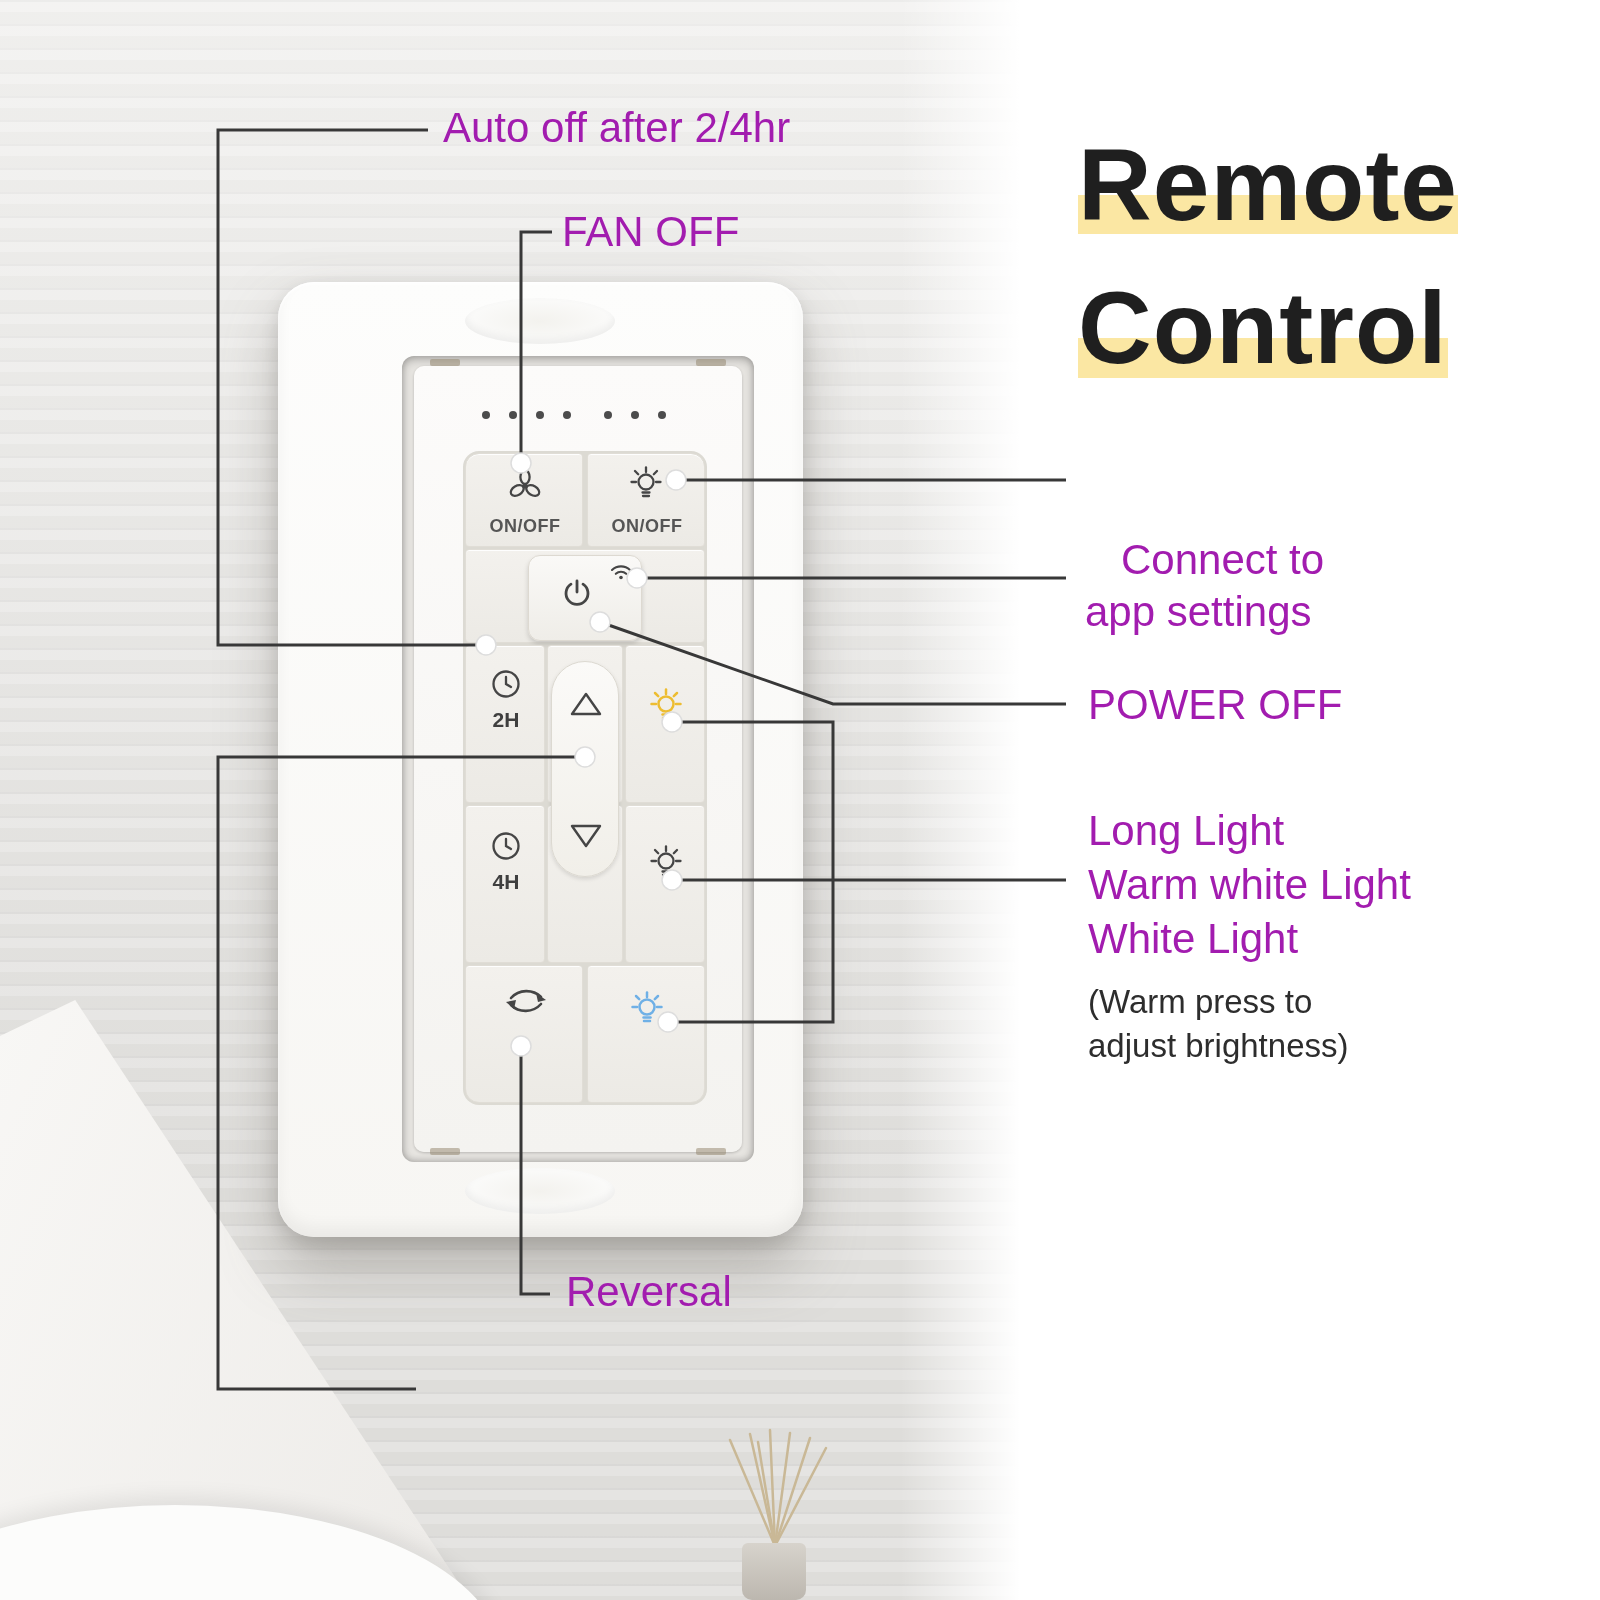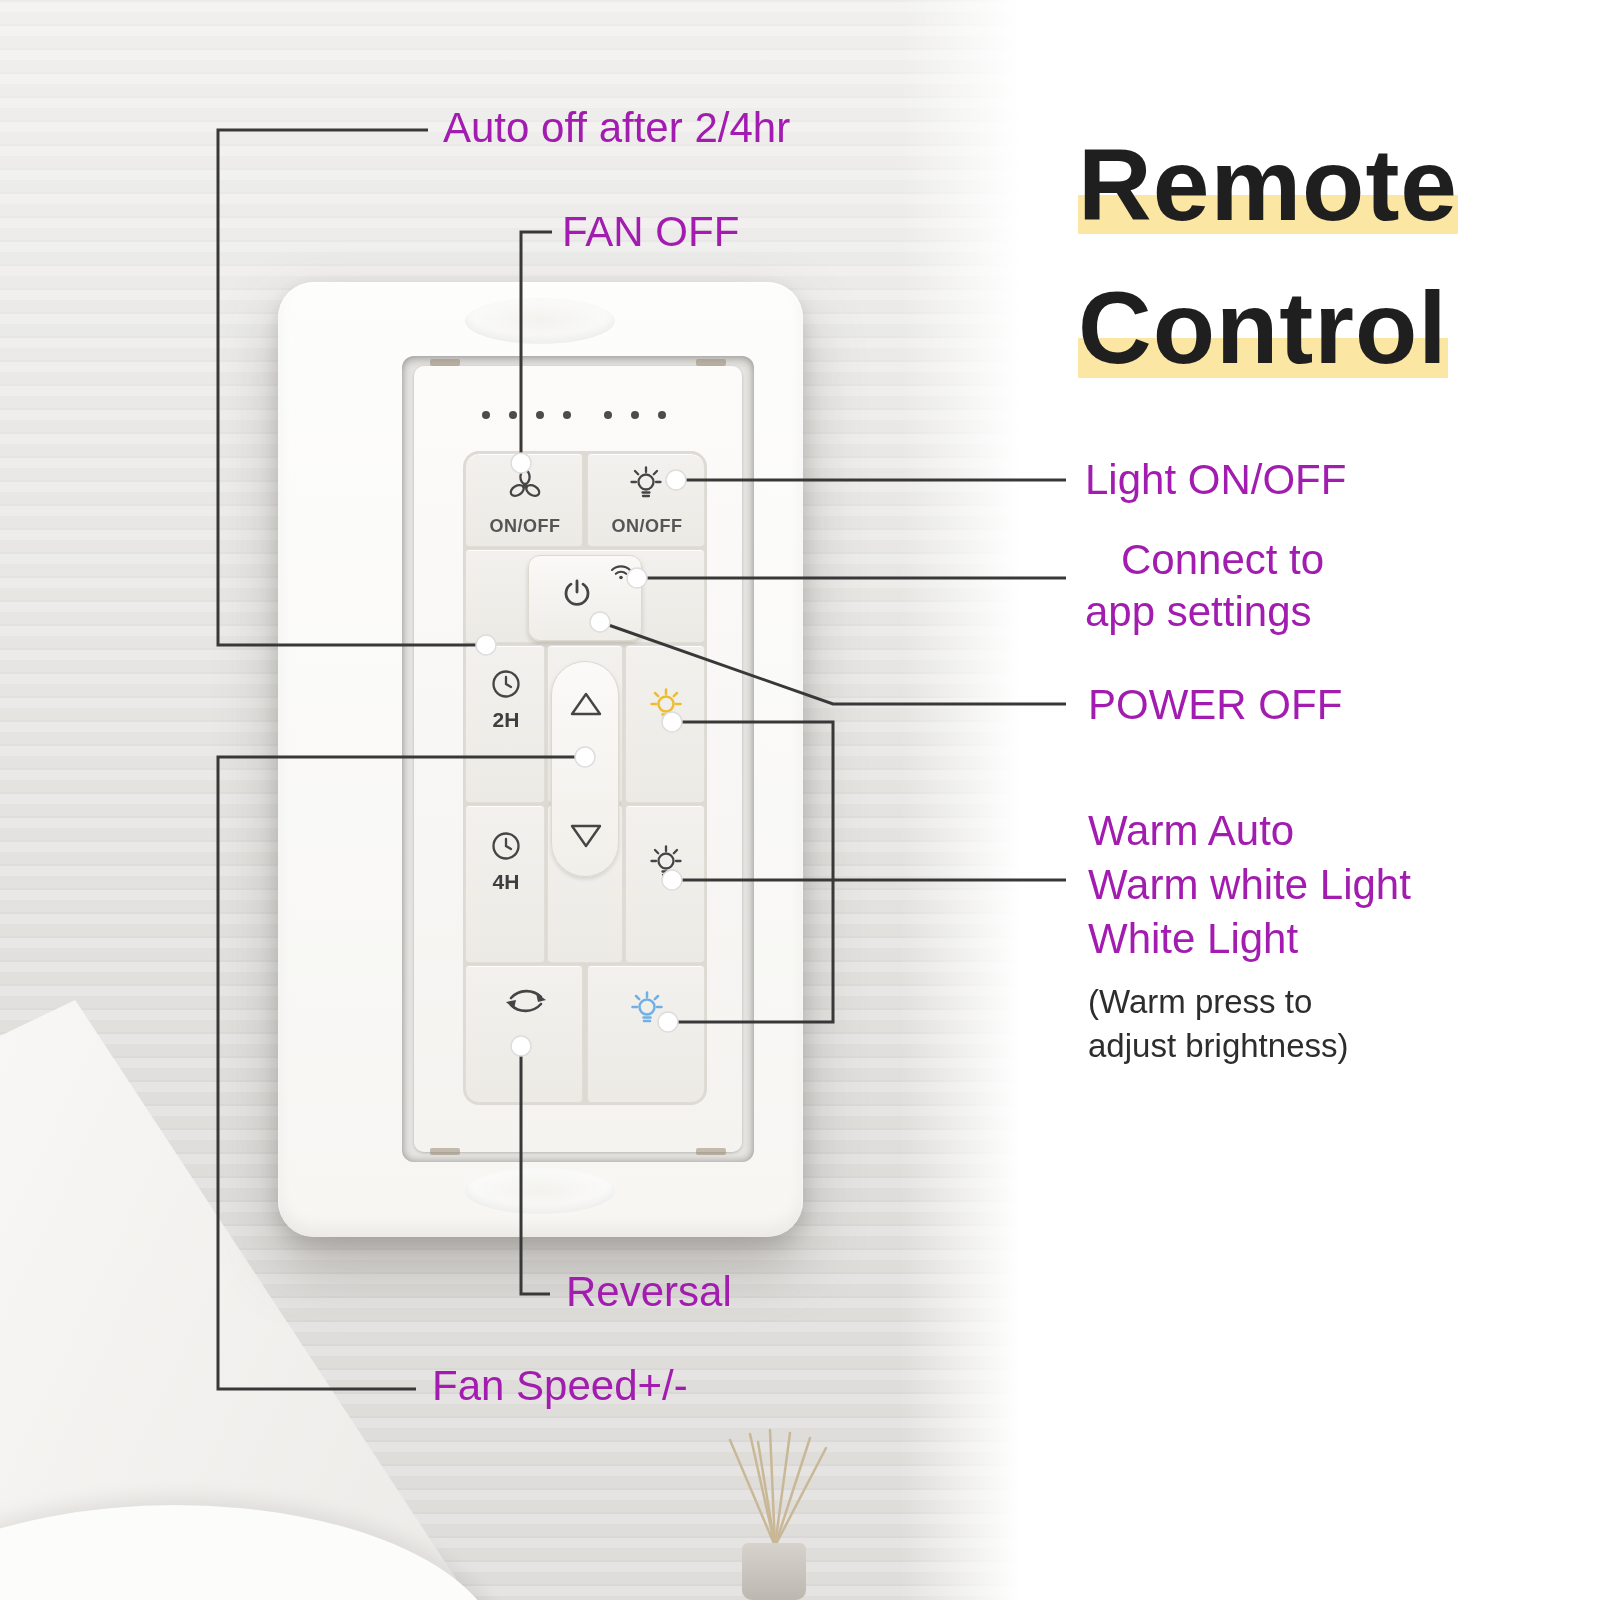--- a/index.html
+++ b/index.html
@@ -264,30 +264,28 @@
         <circle cx="672" cy="722" r="10"></circle>
       <circle cx="672" cy="880" r="10"></circle>
         <circle cx="668" cy="1022" r="10"></circle>
       <circle cx="521" cy="1046" r="10"></circle>
         <circle cx="585" cy="757" r="10"></circle>
     </g>
   </svg>
 
   <div class="lbl" style="left:443px;top:104px;">Auto off after 2/4hr</div>
   <div class="lbl" style="left:562px;top:208px;">FAN OFF</div>
-  <div class="lbl" style="left:1085px;top:456px;">Light ON/OFF</div>
   <div class="lbl" style="left:1085px;top:536px;margin-left:36px;">Connect to</div>
   <div class="lbl" style="left:1088px;top:681px;">POWER OFF</div>
   <div class="lbl" style="left:1085px;top:588px;">app settings</div>
-  <div class="lbl warm-block" style="left:1088px;top:804px;">Warm Auto</div>
+  <div class="lbl warm-block" style="left:1088px;top:804px;">Long Light</div>
   <div class="lbl warm-block" style="left:1088px;top:858px;">Warm white Light</div>
   <div class="lbl warm-block" style="left:1088px;top:912px;">White Light</div>
   <div class="lbl-sm" style="left:1088px;top:980px;">(Warm press to</div>
   <div class="lbl-sm" style="left:1088px;top:1024px;">adjust brightness)</div>
   <div class="lbl" style="left:566px;top:1268px;">Reversal</div>
-  <div class="lbl" style="left:432px;top:1362px;">Fan Speed+/-</div>
 
   <div class="title">
     <span class="hl">Remote</span><br>
     <span class="hl">Control</span>
   </div>
 
 </div>
 
 </body></html>

